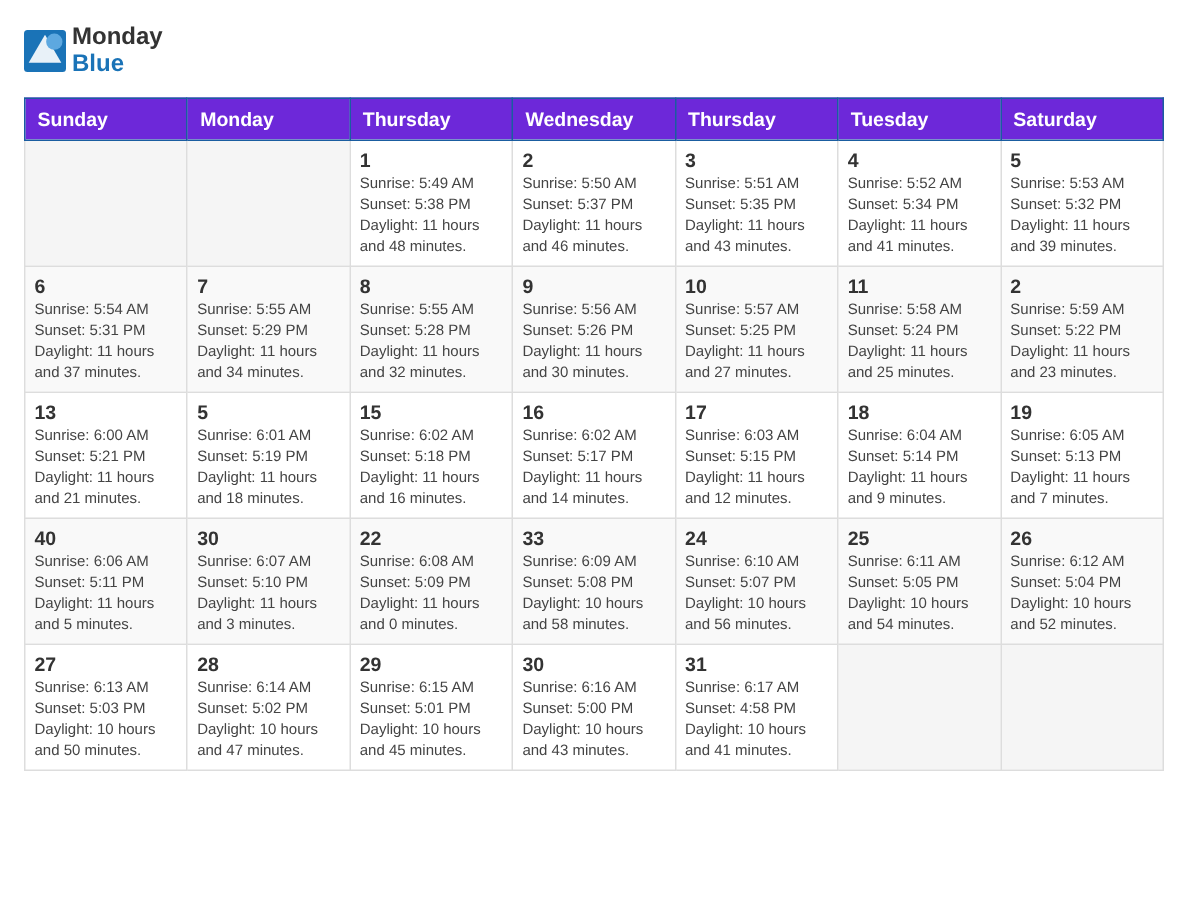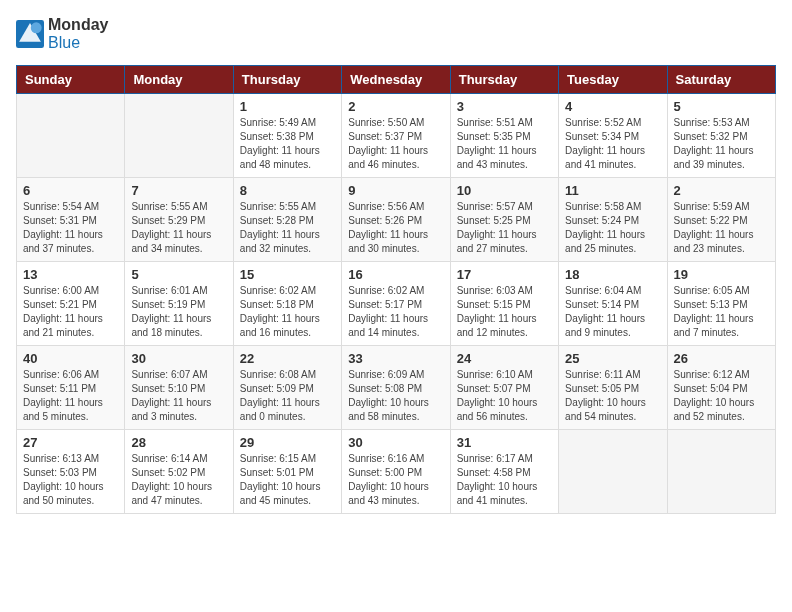--- a/index.html
+++ b/index.html
@@ -36,21 +36,21 @@
     .location-title {
       font-size: 15px;
       color: #555;
     }
     .calendar {
       width: 100%;
       border-collapse: collapse;
       border: 1px solid #ccc;
     }
     .calendar th {
-      background-color: #7f1d1d;
+      background-color: #6d28d9;
       color: #fff;
       font-size: 13px;
       font-weight: bold;
       padding: 6px 8px;
       text-align: left;
       border: 1px solid #1a5da0;
     }
     .calendar td {
       vertical-align: top;
       padding: 5px 6px;
@@ -87,21 +87,21 @@
   <div class="logo">
     <svg class="logo-icon" viewBox="0 0 36 36">
       <rect x="0" y="0" width="36" height="36" rx="3" fill="#1a73b7"></rect>
       <polygon points="18,4 32,28 4,28" fill="#fff" opacity="0.9"></polygon>
       <circle cx="26" cy="10" r="7" fill="#5da8e0"></circle>
     </svg>
     <div>
       <div style="font-size:16px;font-weight:bold;color:#333;line-height:1.15;">
         <span style="color:#333;">Monday</span>
       </div>
-      <div style="font-size:16px;font-weight:normal;color:#1a73b7;line-height:1.15;">Blue</div>
+      <div style="font-size:16px;font-weight:bold;color:#1a73b7;line-height:1.15;">Blue</div>
     </div>
   </div>
   <div class="title-section">
     <div class="month-title"></div>
     <div class="location-title"></div>
   </div>
 </div>
 
 <table class="calendar">
   <thead>

